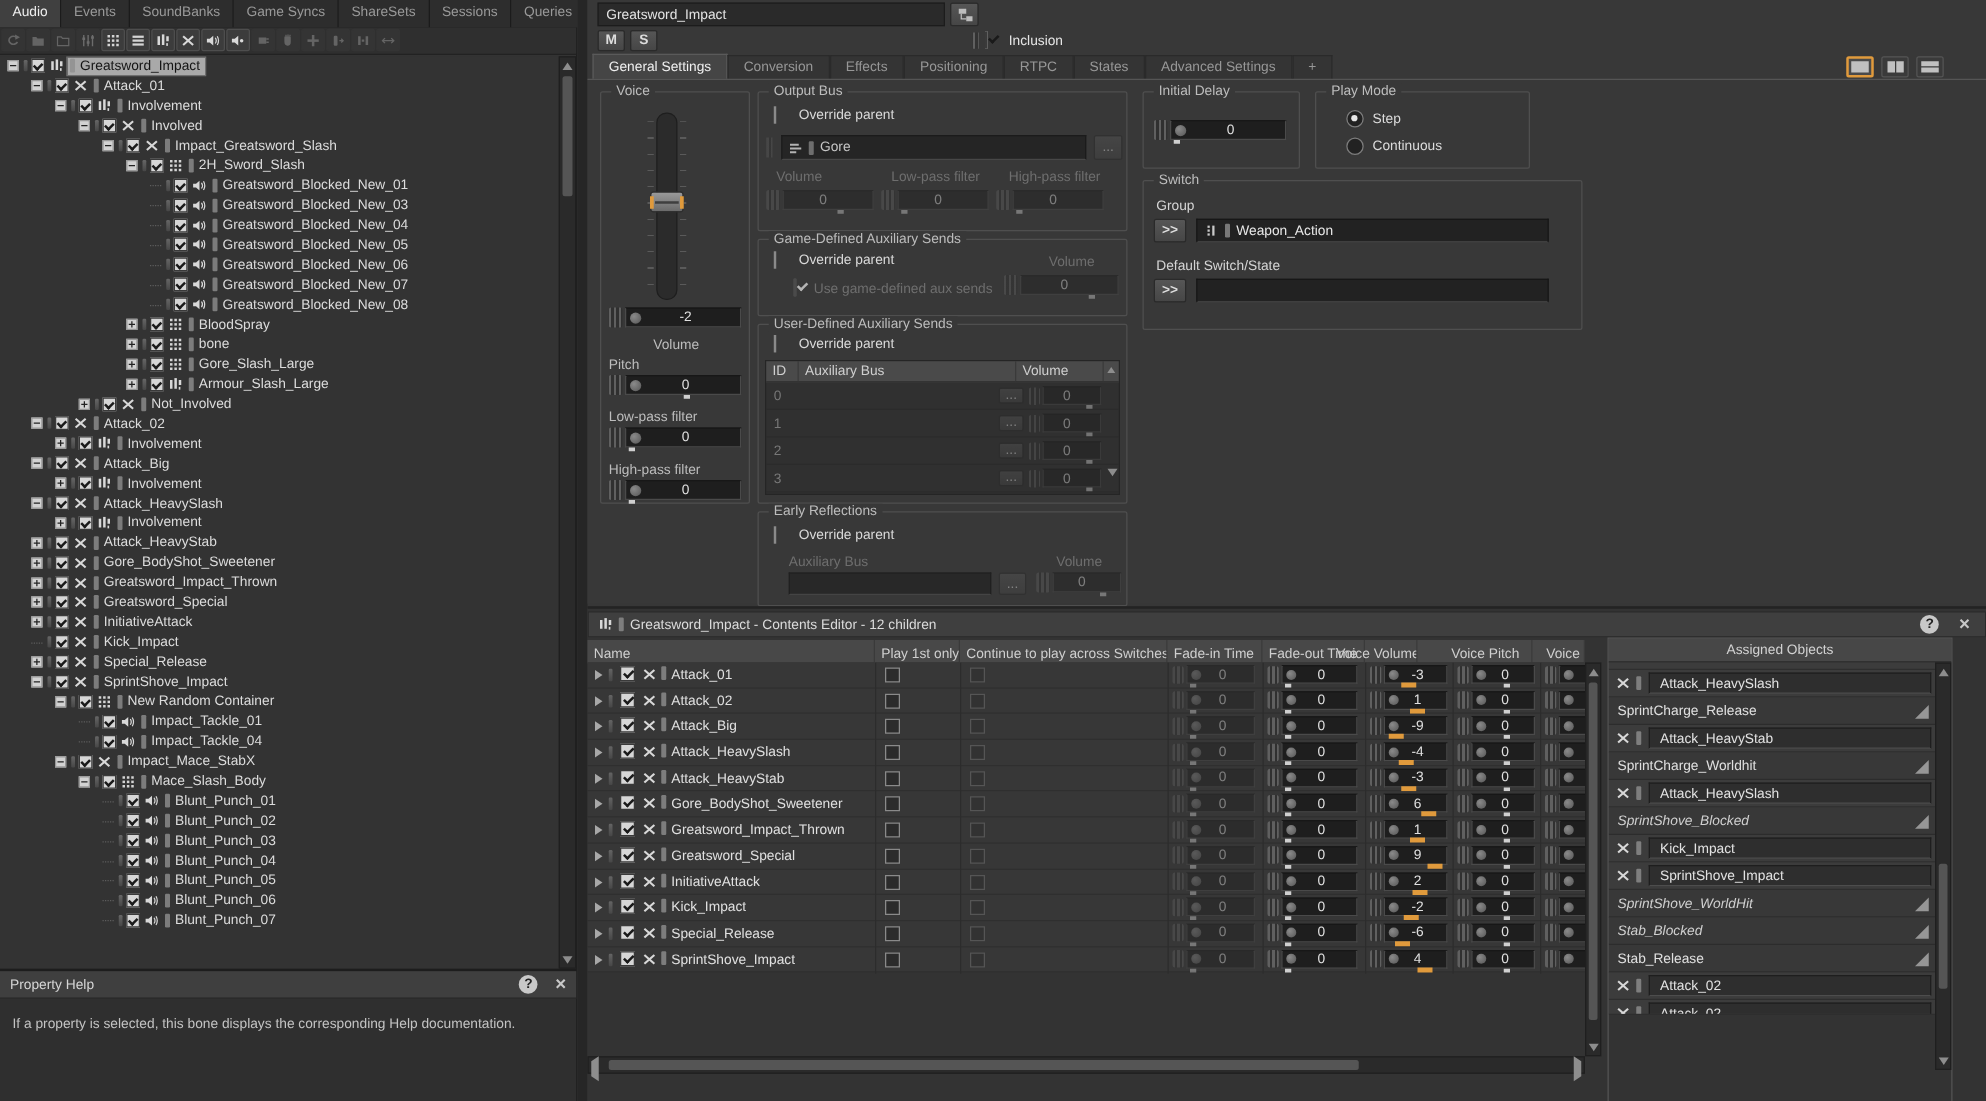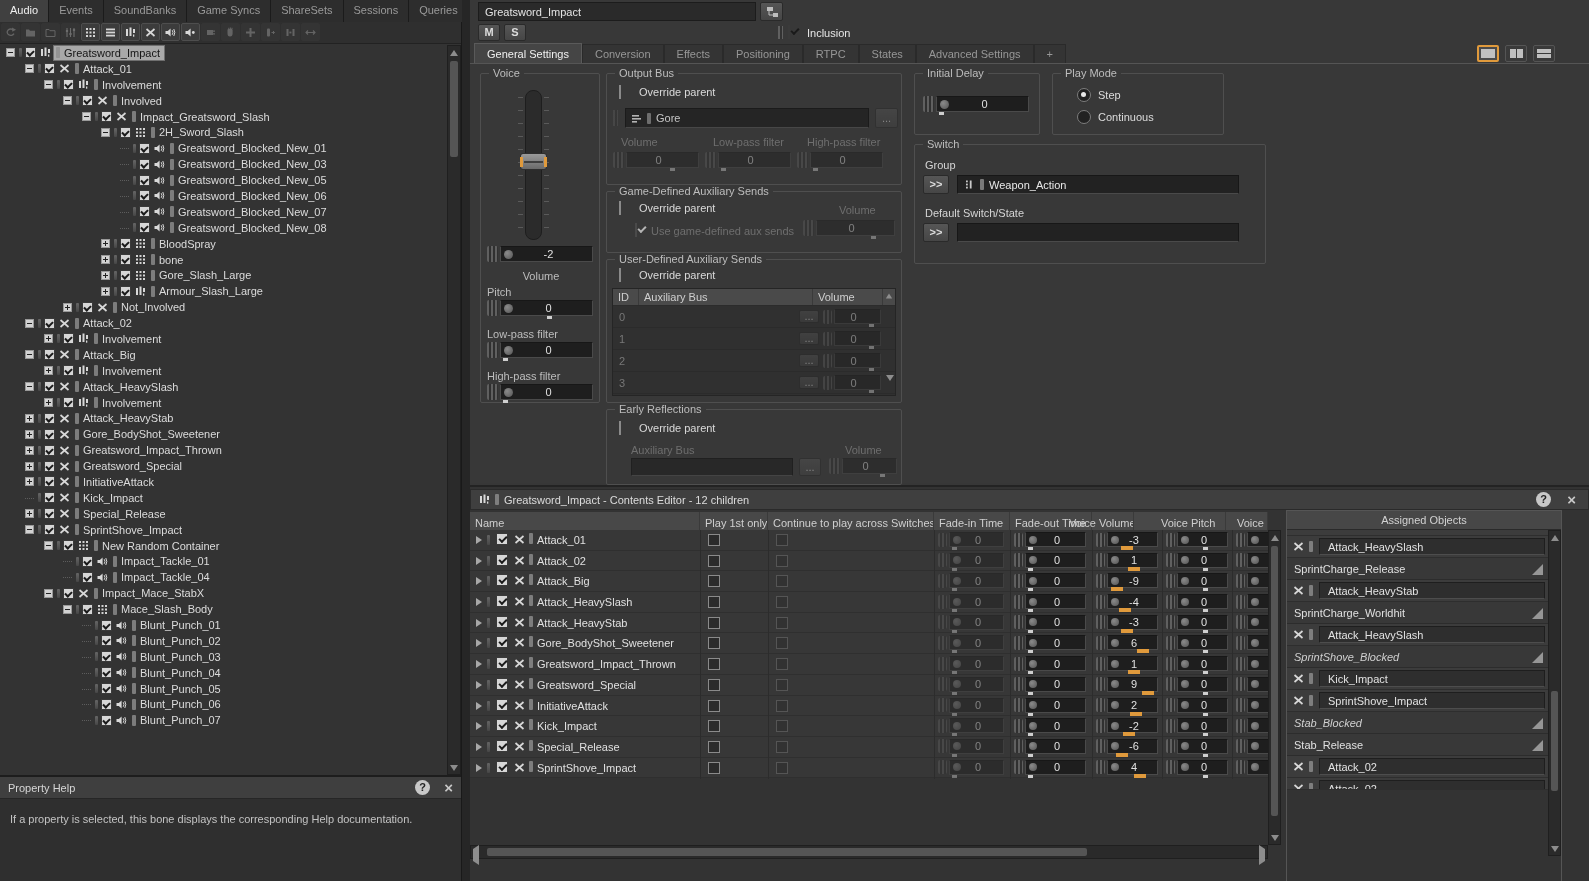--- a/index.html
+++ b/index.html
@@ -437,20 +437,35 @@
           <span class="tgrip"></span>
           <span class="cb checked tcb"></span>
           <span class="ticon icon">
             <svg viewBox="0 0 11 11">
               <polygon points="0.5,4 2.8,4 5.6,1.6 5.6,9.4 2.8,7 0.5,7" fill="#d8d8d8"></polygon>
               <path d="M7.2 3.2 Q8.8 5.5 7.2 7.8 M8.8 2 Q10.8 5.5 8.8 9" stroke="#d8d8d8" stroke-width="1" fill="none"></path>
             </svg>
           </span>
           <span class="tsel">
             <span class="pill"></span>
+            <span class="tlabel">Greatsword_Blocked_New_04</span>
+          </span>
+        </div>
+        <div class="trow" style="padding-left: 120px;">
+          <span class="tstub"></span>
+          <span class="tgrip"></span>
+          <span class="cb checked tcb"></span>
+          <span class="ticon icon">
+            <svg viewBox="0 0 11 11">
+              <polygon points="0.5,4 2.8,4 5.6,1.6 5.6,9.4 2.8,7 0.5,7" fill="#d8d8d8"></polygon>
+              <path d="M7.2 3.2 Q8.8 5.5 7.2 7.8 M8.8 2 Q10.8 5.5 8.8 9" stroke="#d8d8d8" stroke-width="1" fill="none"></path>
+            </svg>
+          </span>
+          <span class="tsel">
+            <span class="pill"></span>
             <span class="tlabel">Greatsword_Blocked_New_05</span>
           </span>
         </div>
         <div class="trow" style="padding-left: 120px;">
           <span class="tstub"></span>
           <span class="tgrip"></span>
           <span class="cb checked tcb"></span>
           <span class="ticon icon">
             <svg viewBox="0 0 11 11">
               <polygon points="0.5,4 2.8,4 5.6,1.6 5.6,9.4 2.8,7 0.5,7" fill="#d8d8d8"></polygon>
@@ -2170,20 +2185,24 @@
                   <g stroke="#d8d8d8" stroke-width="1.7" fill="none">
                     <path d="M1.5 2 L9.5 9"></path>
                     <path d="M9.5 2 L1.5 9"></path>
                   </g>
                 </svg>
               </span>
               <span class="pill" style="position: absolute; left: 22px; top: 5px;"></span>
               <div class="obox">SprintShove_Impact</div>
             </div>
             <div class="ao-sw it">
+              <span>SprintShove_WorldHit</span>
+              <span class="ao-tri"></span>
+            </div>
+            <div class="ao-sw it">
               <span>Stab_Blocked</span>
               <span class="ao-tri"></span>
             </div>
             <div class="ao-sw">
               <span>Stab_Release</span>
               <span class="ao-tri"></span>
             </div>
             <div class="ao-obj">
               <span class="icon" style="position: absolute; left: 6px; top: 5px;">
                 <svg viewBox="0 0 11 11">

